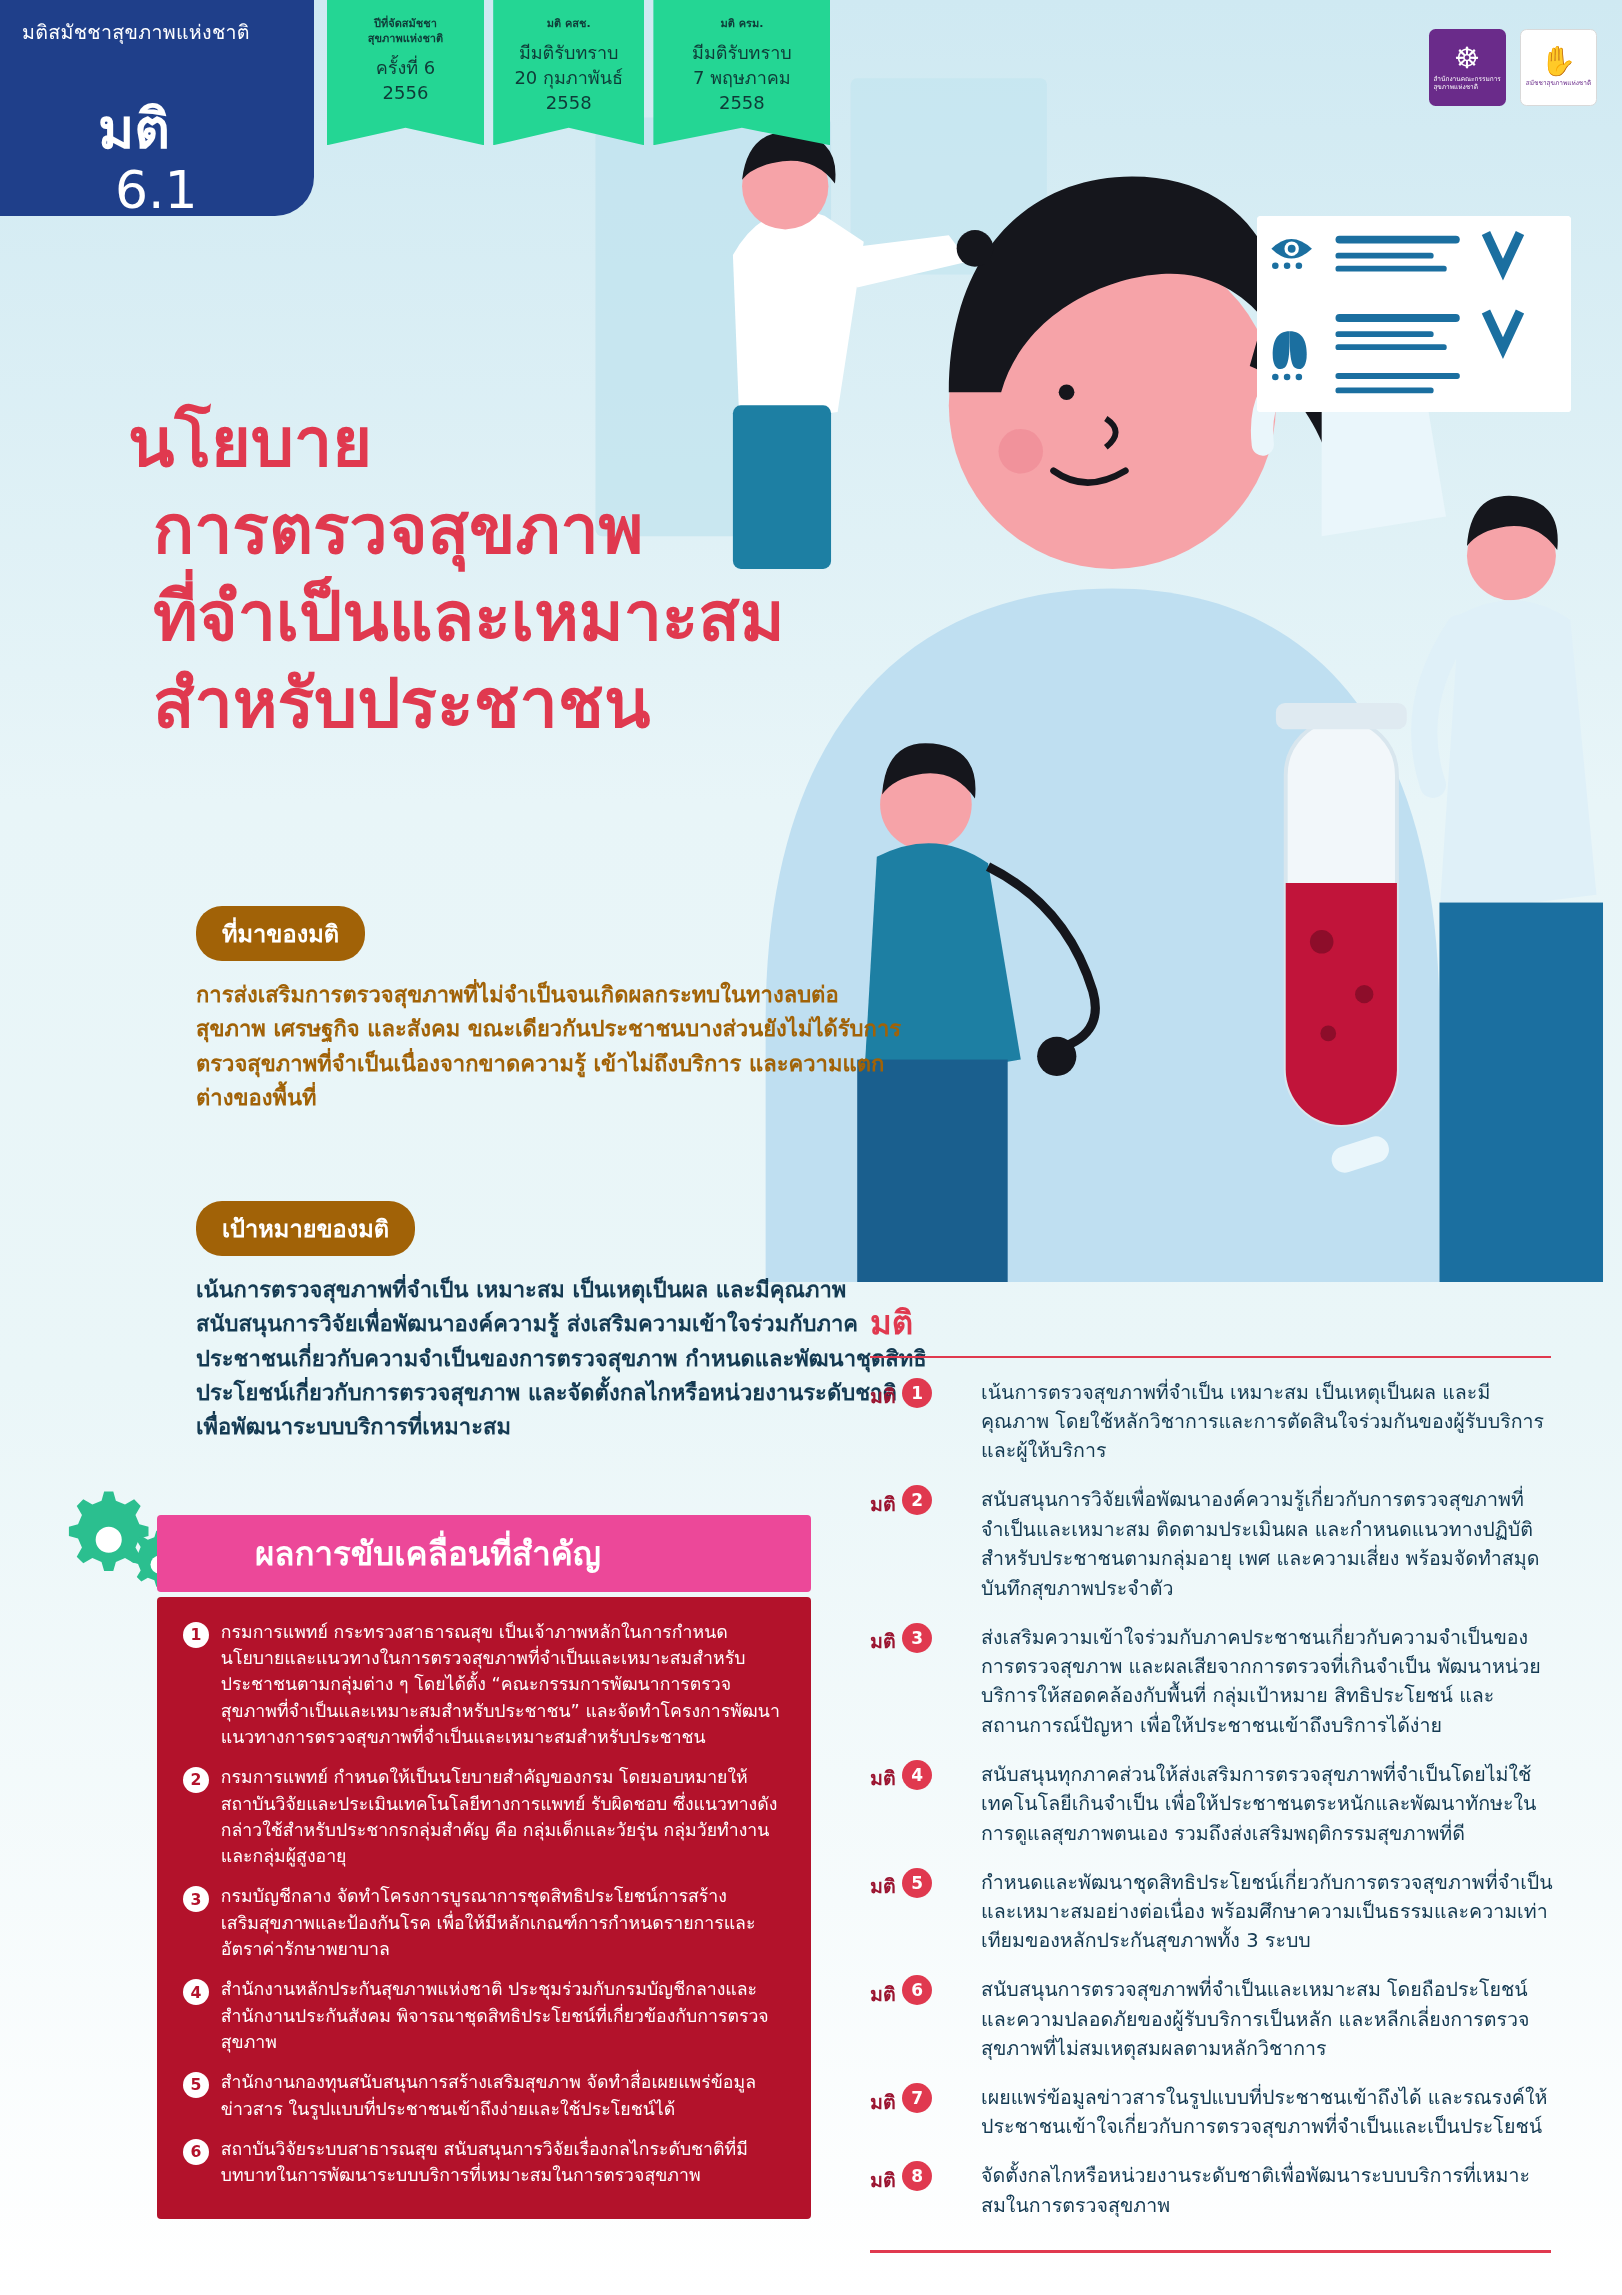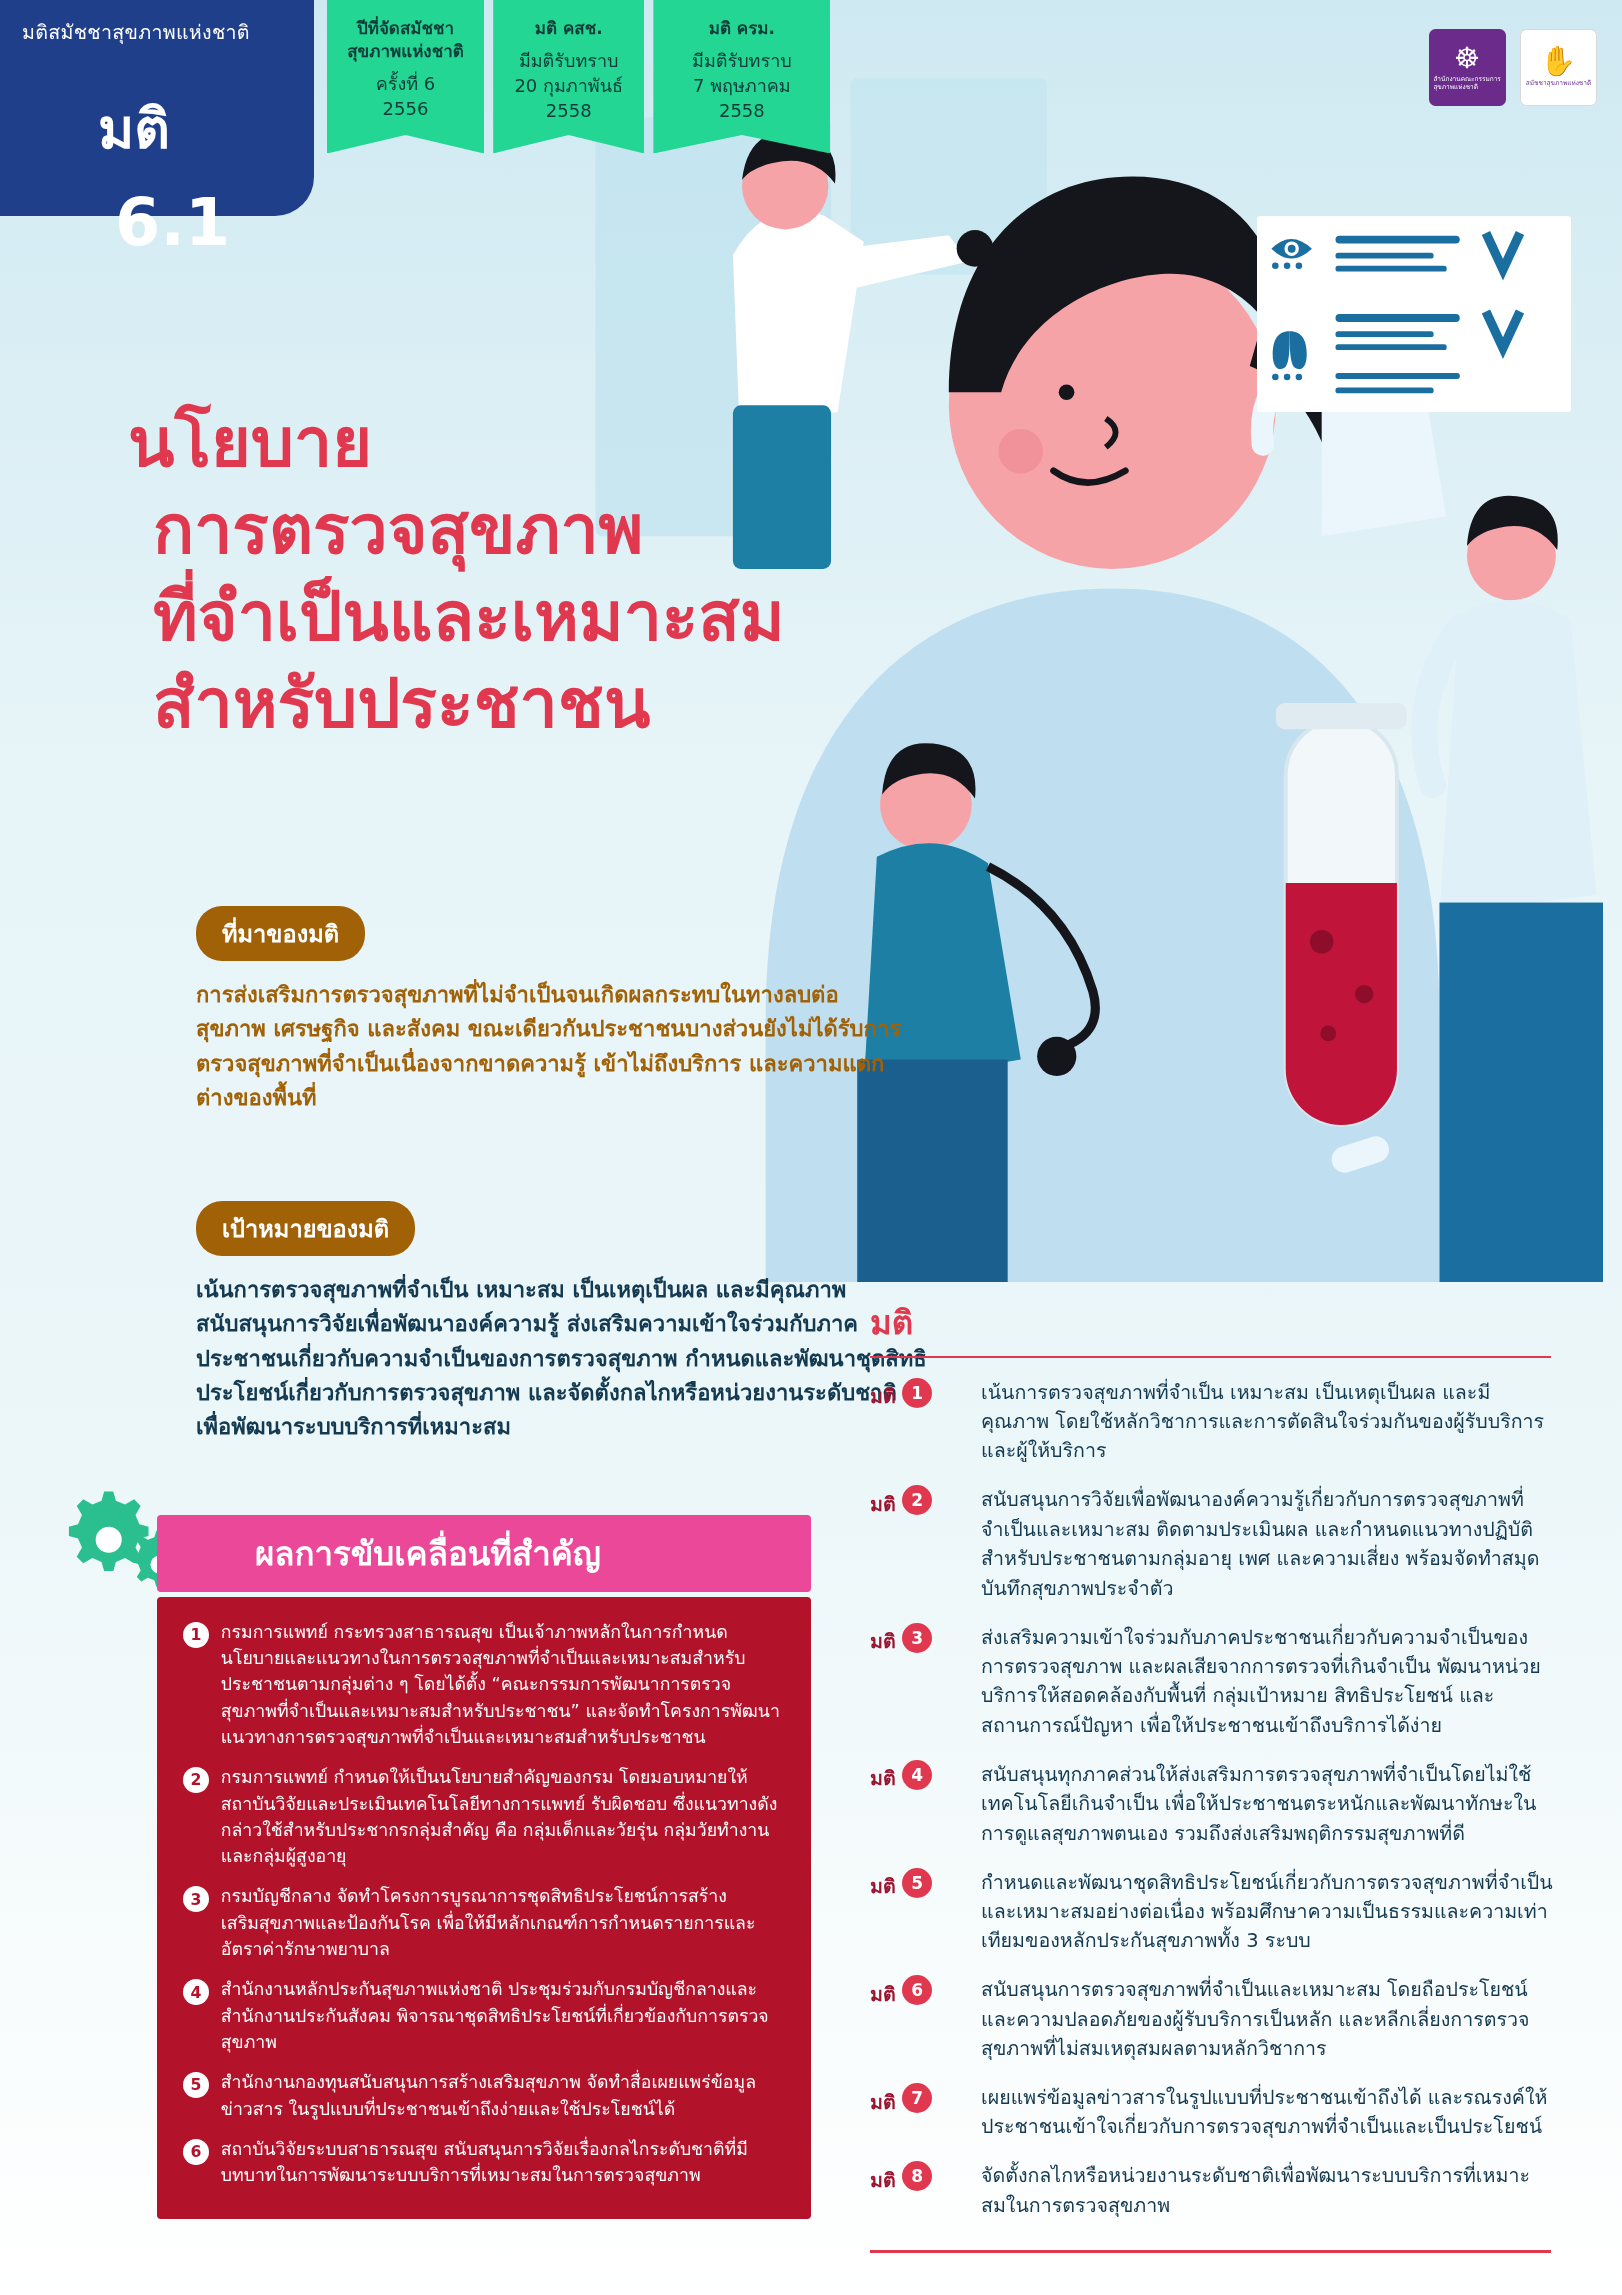--- a/index.html
+++ b/index.html
@@ -17,34 +17,34 @@
     border-bottom-right-radius:39px;
     color:#fff;
   }
   .topbadge .small{
     position:absolute; left:22px; top:15.7px; font-size:19.6px; letter-spacing:0.3px; color:#ffffff;
   }
   .topbadge .mati{
     position:absolute; left:98px; top:85px; font-size:55px; font-weight:bold;
   }
   .topbadge .num{
-    position:absolute; left:115px; top:160px; font-size:65px; font-weight:bold;margin-top:25px;
+    position:absolute; left:115px; top:160px; font-size:52px; font-weight:normal;
   }
 
   
   .ribbons{ position:absolute; left:327px; top:0; display:flex; gap:9.2px; }
   .ribbon{
     background:#24d694; color:#123c3a; padding:17px 17px 30px 17px;
     clip-path: polygon(0 0, 100% 0, 100% 100%, 50% 88%, 0 100%);
     text-align:center;
   }
   .ribbon.w1{ width:157px; }
   .ribbon.w2{ width:151px; }
   .ribbon.w3{ width:177px; }
-  .ribbon .t{ font-size:17px; font-weight:bold; line-height:1.35; color:#0f3b38;}
+  .ribbon .t{ font-size:11px; font-weight:bold; line-height:1.35; color:#0f3b38;}
   .ribbon .v{ font-size:18px; margin-top:7.9px; line-height:1.4; color:#0f3b38;}
 
   
   .logos{ position:absolute; right:26px; top:29px; display:flex; gap:14.4px; }
   .logobox{ width:77px; height:77px; border-radius:6.5px; display:flex; align-items:center; justify-content:center; flex-direction:column; }
   .logo1{ background:#6a2b8a; color:#fff; }
   .logo2{ background:#fff; border:1.3px solid #d9d9d9; color:#6a2b8a;}
   .logobox .glyph{ font-size:29px; line-height:1; }
   .logobox .cap{ font-size:6.5px; margin-top:3.9px; line-height:1.15; padding:0 3.9px;}
 

